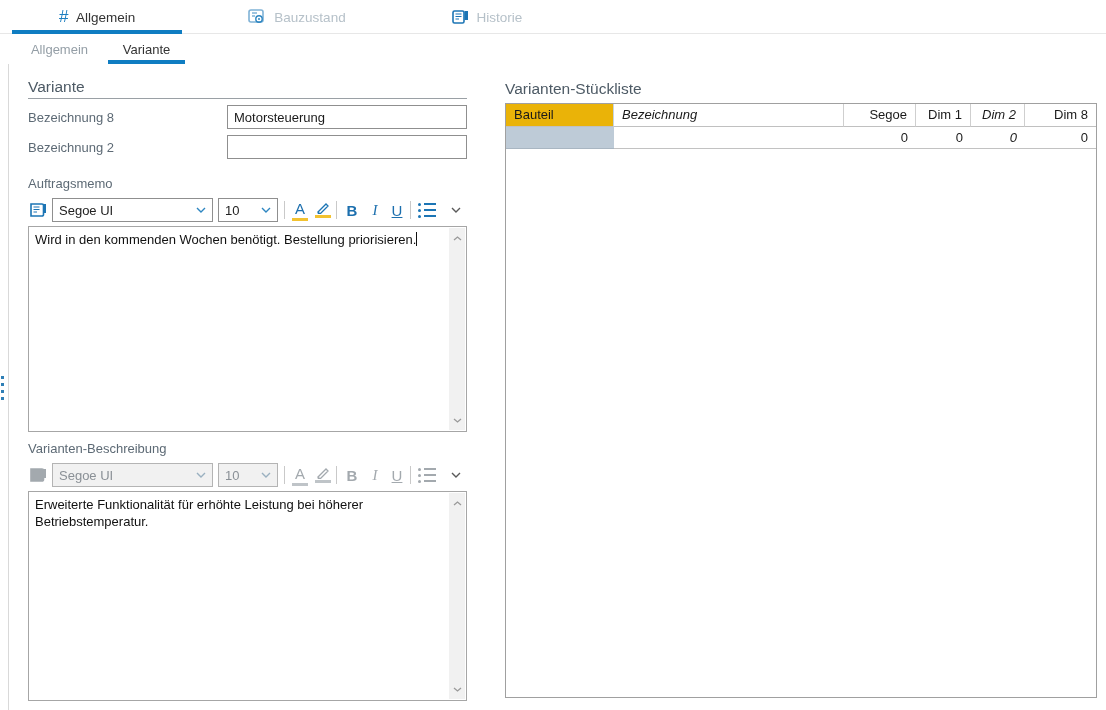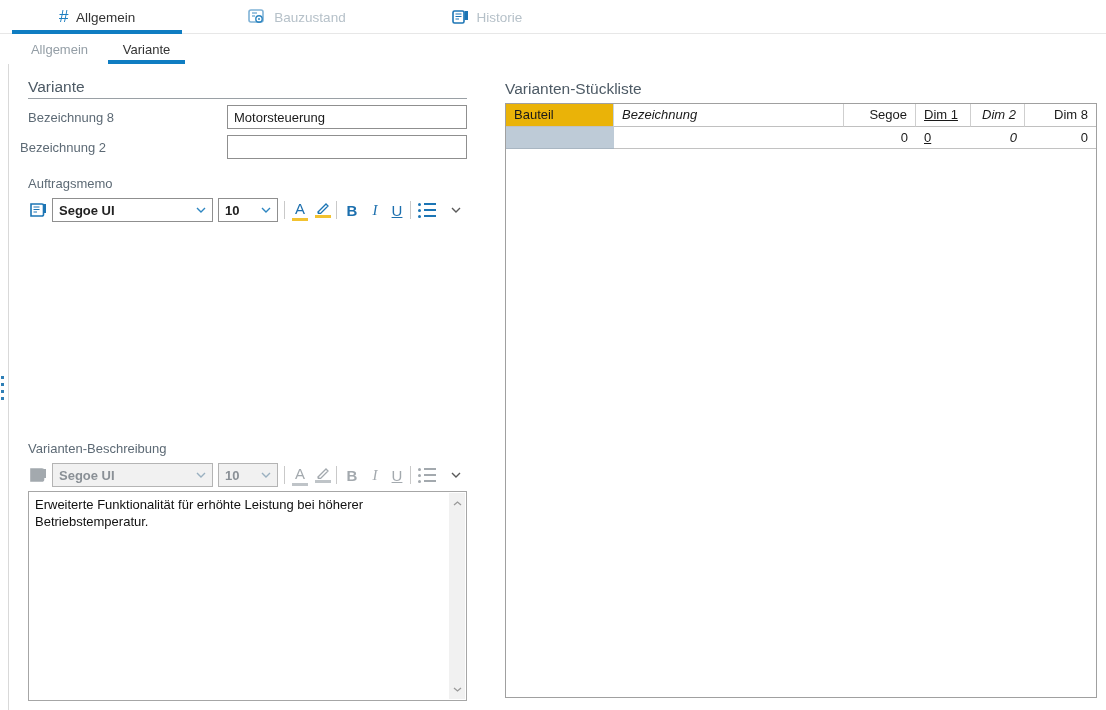--- a/index.html
+++ b/index.html
@@ -32,21 +32,21 @@
   
   .section-title { position:absolute; font-size:15.5px; color:#4d5a65; }
   .rule { position:absolute; height:1px; background:#9aa0a5; }
 
   .fld-label { position:absolute; font-size:13px; color:#5d6a75; }
   .txt-input { position:absolute; height:24px; border:1px solid #8f8f8f; background:#fff; font-family:inherit; font-size:13px; color:#1a1a1a; padding:0 6px; outline:none; }
 
   
   .rte-toolbar { position:absolute; left:28px; width:439px; height:26px; }
   .tb-item { position:absolute; top:0; height:26px; display:flex; align-items:center; justify-content:center; }
-  .tb-select { border:1px solid #8f8f8f; background:#fff; height:24px; top:1px; justify-content:space-between; padding:0 6px; font-size:13px; color:#222; cursor:default;font-weight:bold; }
+  .tb-select { border:1px solid #8f8f8f; background:#fff; height:24px; top:1px; justify-content:space-between; padding:0 6px; font-size:13px; color:#222; cursor:default; }
   .tb-sep { width:1px; height:18px; top:4px; background:#c9c9c9; }
   .tb-letter { font-size:15px; color:#1c6fae; }
   .tb-btn { flex-direction:column; gap:1px; cursor:default; }
   .tb-btn .bar { width:16px; height:3px; background:#f2c230; }
   .bold-l { font-weight:bold; }
   .italic-l { font-style:italic; font-family:"Liberation Serif",serif; }
   .under-l { text-decoration:underline; }
   .list-icon { display:flex; flex-direction:column; gap:3px; }
   .list-icon .li-row { display:flex; align-items:center; gap:3px; }
   .list-icon .li-dot { width:3px; height:3px; background:#1c75b5; border-radius:50%; }
@@ -74,21 +74,21 @@
   .bom-row { display:flex; width:100%; }
   .bom-cell { font-size:13px; color:#1a1a1a; height:23px; line-height:22px; padding:0 8px; overflow:hidden; white-space:nowrap; }
   .bom-head .bom-cell { border-right:1px solid #cfcfcf; border-bottom:1px solid #c0c0c0; }
   .bom-head .bom-cell:last-child { border-right:none; }
   .bom-head .c-bauteil { background:#eab308; border-right-color:#c6d4e0; }
   .bom-data .bom-cell { height:22px; line-height:21px; border-bottom:1px solid #c2c2c2; }
   .bom-data .c-bauteil { background:#becbd7; border-bottom-color:#a9b6c2; }
   .c-bauteil { width:108px; }
   .c-bez { width:230px;font-style:italic; }
   .c-menge { width:72px; text-align:right; }
-  .c-d1 { width:55px; text-align:left;text-decoration:underline; }
+  .c-d1 { width:55px; text-align:right; }
   .c-d2 { width:54px; text-align:right;font-style:italic; }
   .c-d3 { width:71px; text-align:right; }
 
   svg { display:block; }
 </style>
 </head>
 <body>
 
 <div class="screen">
 
@@ -138,21 +138,21 @@
         <i></i>
       </div>
   </div>
 
   <div class="section-title" style="left:28px;top:78px;">Variante</div>
   <div class="rule" style="left:28px;top:98px;width:439px;"></div>
 
   <div class="fld-label" style="left:28px;top:110px;">Bezeichnung 8</div>
   <input class="txt-input" style="left: 227px; top: 105px; width: 240px;" value="Motorsteuerung">
 
-  <div class="fld-label" style="left:20px;top:140px;">Bezeichnung 2</div>
+  <div class="fld-label" style="left:28px;top:140px;">Bezeichnung 2</div>
   <input class="txt-input" style="left: 227px; top: 135px; width: 240px;" value="">
 
   <div class="fld-label" style="left:28px;top:176px;">Auftragsmemo</div>
 
   <div class="rte-toolbar" style="top:197px;">
     <span class="tb-item" style="left:0;width:20px;">
       <svg class="book-svg" width="17" height="16" viewBox="0 0 17 16">
         <path d="M1 2 h11 a1.5 1.5 0 0 1 1.5 1.5 v9 a1.5 1.5 0 0 1 -1.5 1.5 h-11 z" fill="none" stroke="#1c75b5" stroke-width="1.6"></path>
         <path d="M3.5 5 H9.5 M3.5 7.5 H9.5 M3.5 10 H7" stroke="#1c75b5" stroke-width="1.2" fill="none"></path>
         <rect x="13" y="2" width="3" height="9" fill="#1c75b5"></rect>
@@ -208,20 +208,35 @@
           </span>
       </span>
     </span>
     <span class="tb-item" style="left:420px;width:16px;">
       <svg width="10" height="6" viewBox="0 0 10 6">
           <polyline points="1,1 5,5 9,1" fill="none" stroke="#5a5a5a" stroke-width="1.4"></polyline>
         </svg>
     </span>
   </div>
 
+  <div class="memo-box" style="top:226px;height:206px;">
+    <div class="memo-text"><span>Wird in den kommenden Wochen benötigt. Bestellung priorisieren.</span><span class="caret"></span></div>
+    <div class="scroll-rail">
+      <span class="sc-btn sc-up">
+          <svg width="9" height="5" viewBox="0 0 9 5">
+            <polyline points="1,4 4.5,1 8,4" fill="none" stroke="#9a9a9a" stroke-width="1.3"></polyline>
+          </svg>
+        </span>
+      <span class="sc-btn sc-down">
+          <svg width="9" height="5" viewBox="0 0 9 5">
+            <polyline points="1,1 4.5,4 8,1" fill="none" stroke="#9a9a9a" stroke-width="1.3"></polyline>
+          </svg>
+        </span>
+    </div>
+  </div>
 
   <div class="fld-label" style="left:28px;top:441px;">Varianten-Beschreibung</div>
 
   <div class="rte-toolbar disabled" style="top:462px;">
     <span class="tb-item" style="left:0;width:20px;">
       <svg class="book-svg" width="17" height="16" viewBox="0 0 17 16">
         <path d="M1 2 h11 a1.5 1.5 0 0 1 1.5 1.5 v9 a1.5 1.5 0 0 1 -1.5 1.5 h-11 z" fill="none" stroke="#a3a9ae" stroke-width="1.6"></path>
         <path d="M3.5 5 H9.5 M3.5 7.5 H9.5 M3.5 10 H7" stroke="#a3a9ae" stroke-width="1.2" fill="none"></path>
         <rect x="13" y="2" width="3" height="9" fill="#a3a9ae"></rect>
       </svg>

